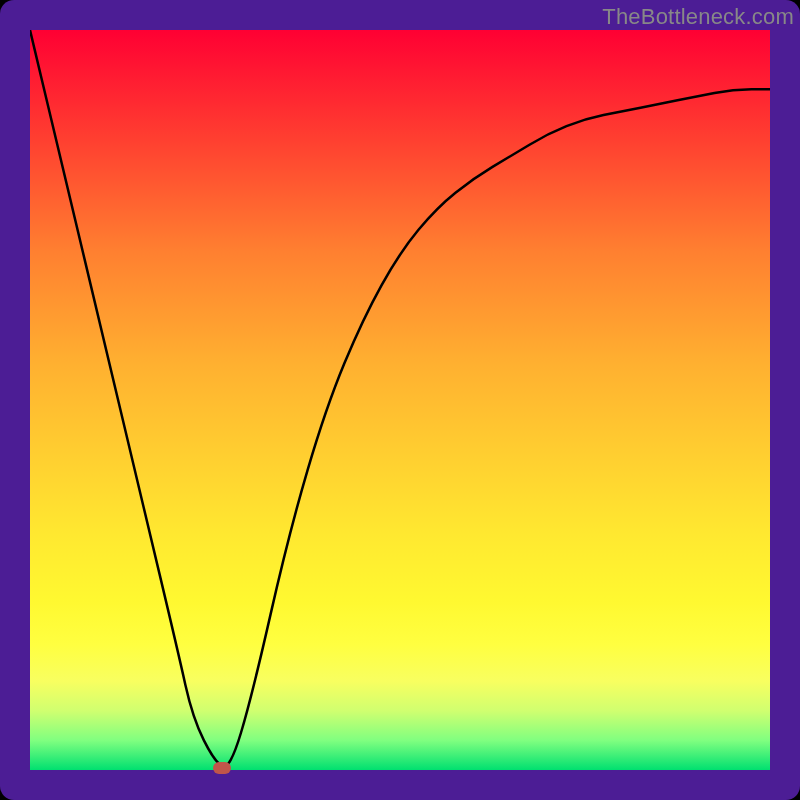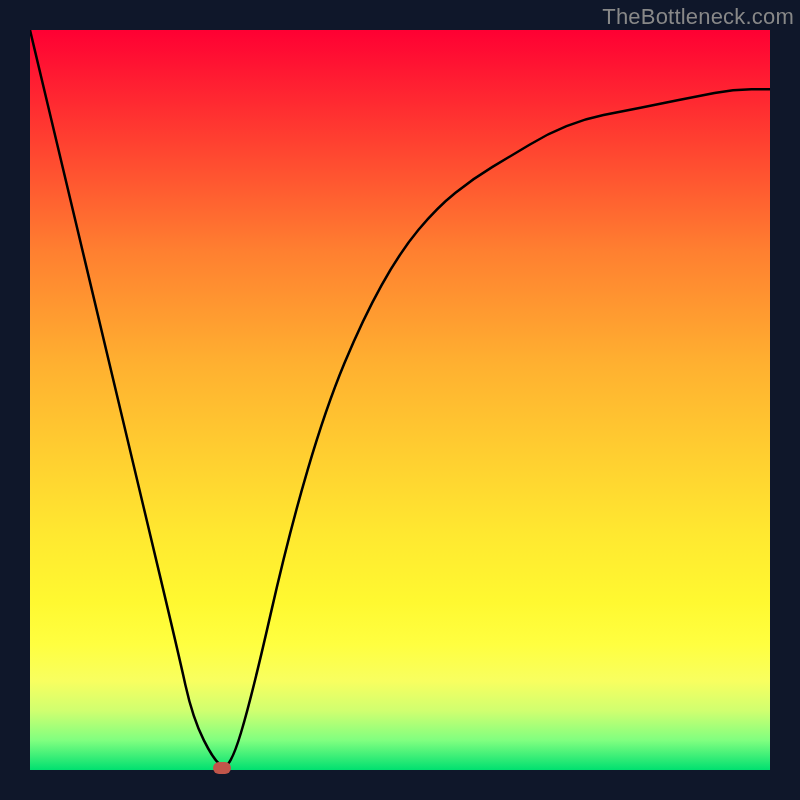--- a/index.html
+++ b/index.html
@@ -10,21 +10,22 @@
     background: #000000;
     overflow: hidden;
     font-family: Arial, Helvetica, sans-serif;
   }
   .frame {
     position: absolute;
     top: 0;
     left: 0;
     width: 800px;
     height: 800px;
-    background: #0f172a;
+    background: #4c1d95;
+    border-radius: 14px;
   }
   .plot-area {
     position: absolute;
     left: 30px;
     top: 30px;
     width: 740px;
     height: 740px;
     background: linear-gradient(to bottom,
       #ff0033 0%,
       #ff4030 15%,

